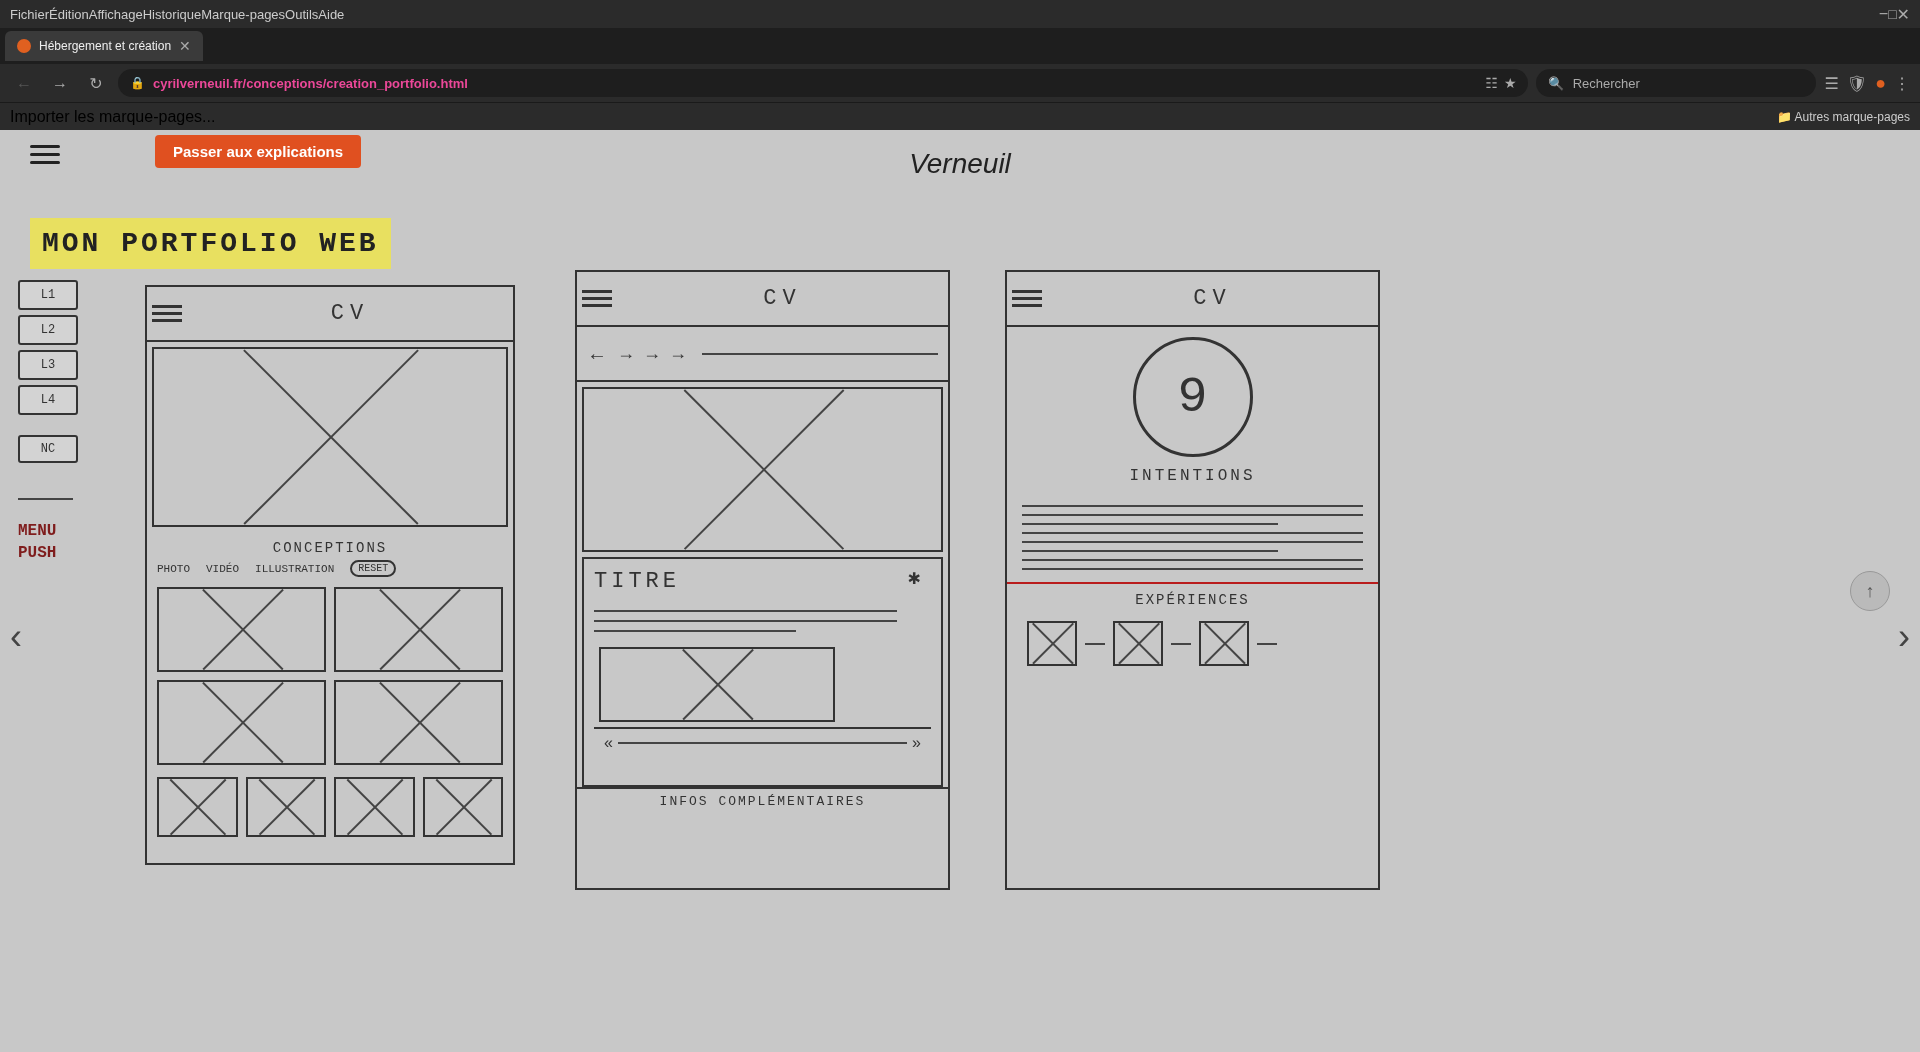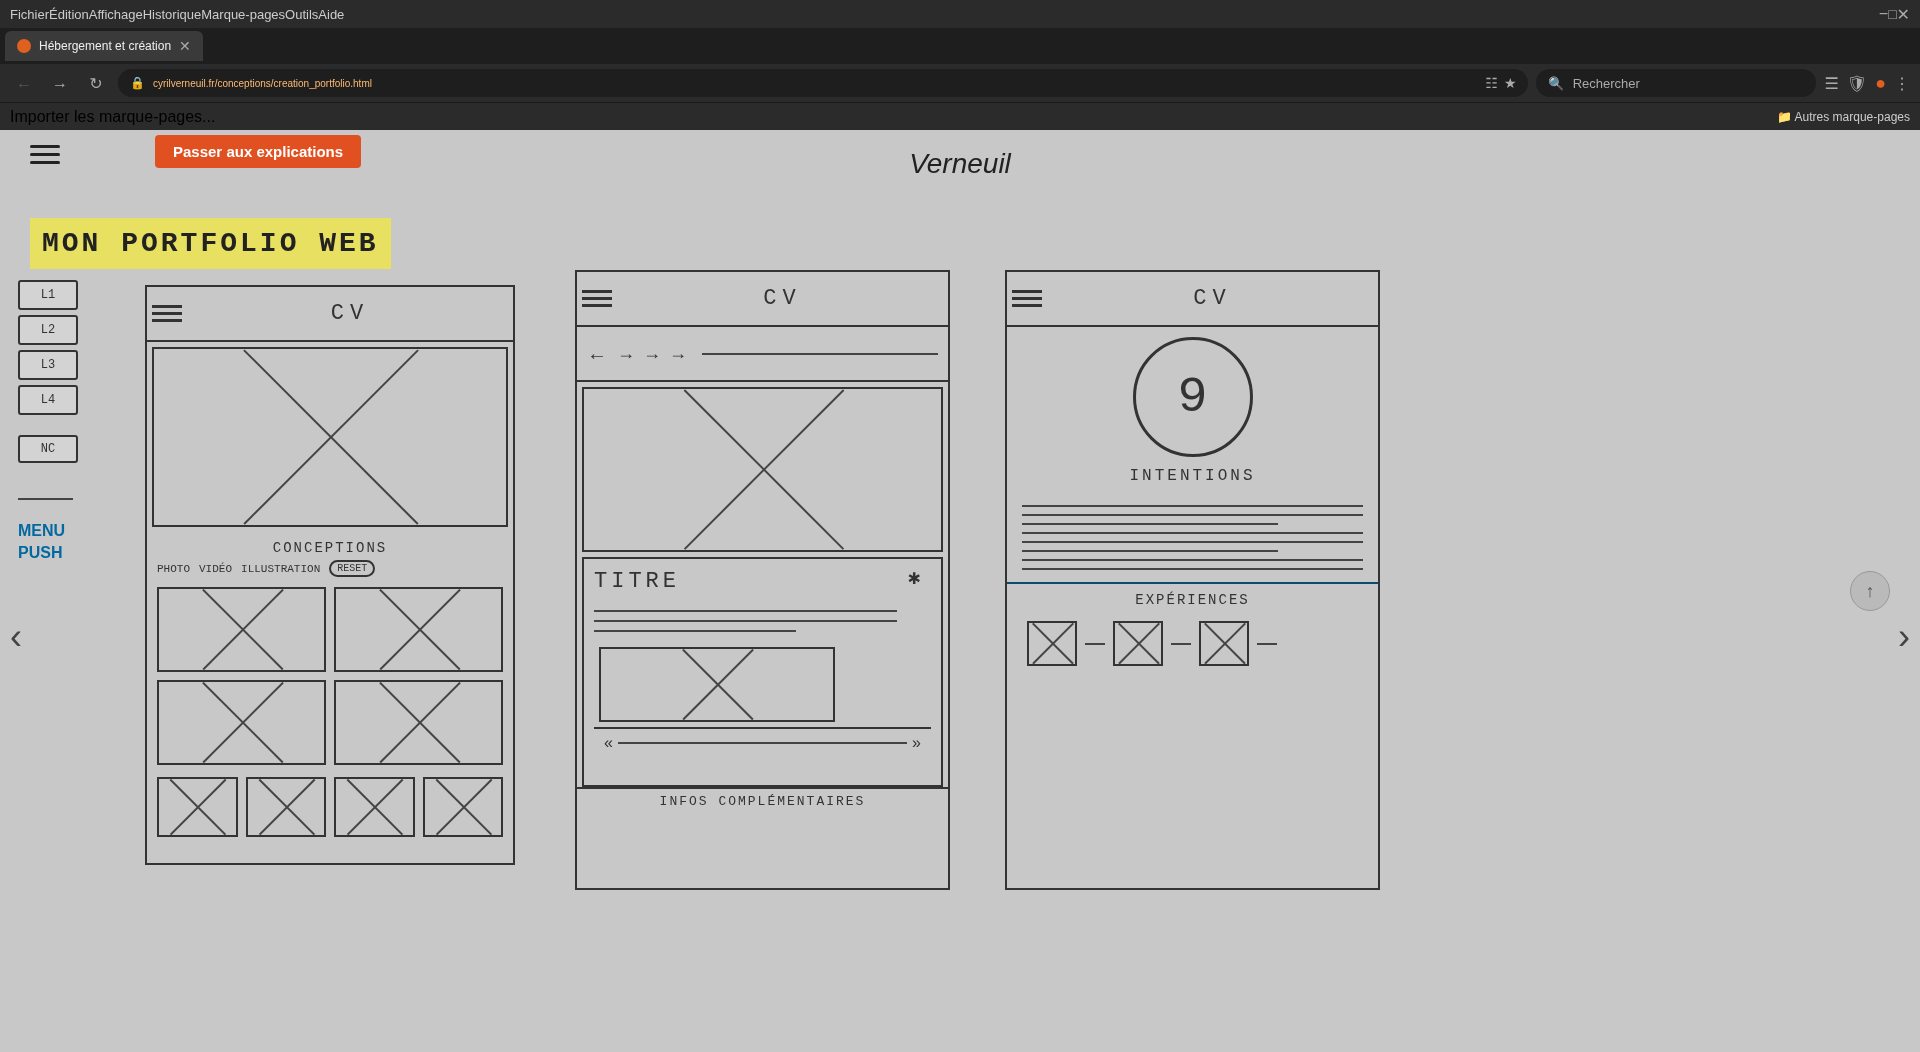--- a/index.html
+++ b/index.html
@@ -74,21 +74,21 @@
       flex: 1;
       height: 28px;
       background: #1e1e1e;
       border-radius: 14px;
       display: flex;
       align-items: center;
       padding: 0 12px;
       gap: 8px;
     }
     .lock-icon { color: #aaa; font-size: 12px; }
-    .address-text { color: #fdba74; font-size: 10px; flex: 1; }
+    .address-text { color: #ec4899; font-size: 13px; flex: 1; font-weight: bold; }
     .address-icons { display: flex; gap: 6px; align-items: center; }
     .address-icons span { color: #aaa; font-size: 14px; cursor: pointer; }
 
     .search-bar {
       width: 280px;
       height: 28px;
       background: #1e1e1e;
       border-radius: 14px;
       display: flex;
       align-items: center;
@@ -258,25 +258,25 @@
       font-family: 'Courier New', monospace;
       color: #333;
       margin-top: 15px;
       background: rgba(255,255,255,0.2);
     }
     .sidebar-label {
       position: absolute;
       top: 390px;
       left: 18px;
       font-size: 16px;
-      font-family: Liberation Sans, sans-serif;
-      color: #0369a1;
+      font-family: Liberation Mono, monospace;
+      color: #7f1d1d;
       font-weight: bold;
       line-height: 1.4;
-      text-align: left;
+      text-align: right;
     }
     .sidebar-separator {
       position: absolute;
       top: 368px;
       left: 18px;
       width: 55px;
       height: 2px;
       background: #444;
     }
 
@@ -350,21 +350,21 @@
     .sketch1-filters-title {
       text-align: center;
       font-size: 14px;
       font-family: 'Courier New', monospace;
       color: #333;
       letter-spacing: 2px;
       margin-bottom: 4px;
     }
     .sketch1-filters-row {
       display: flex;
-      gap: 9px;
+      gap: 16px;
       align-items: center;
       font-size: 11px;
       font-family: 'Courier New', monospace;
       color: #333;
     }
     .sketch1-filters-row .reset-btn {
       border: 2px solid #333;
       border-radius: 10px;
       padding: 1px 6px;
       font-size: 10px;
@@ -607,21 +607,21 @@
     .sketch3-text-lines {
       padding: 5px 15px;
     }
     .sketch3-text-line {
       height: 2px;
       background: #444;
       margin: 7px 0;
     }
     .sketch3-text-line.short { width: 75%; }
     .sketch3-experiences {
-      border-top: 2px solid #0c4a6e;
+      border-top: 2px solid #b91c1c;
       padding: 8px 10px;
     }
     .sketch3-exp-title {
       text-align: center;
       font-size: 14px;
       font-family: 'Courier New', monospace;
       color: #333;
       letter-spacing: 2px;
       margin-bottom: 8px;
     }

